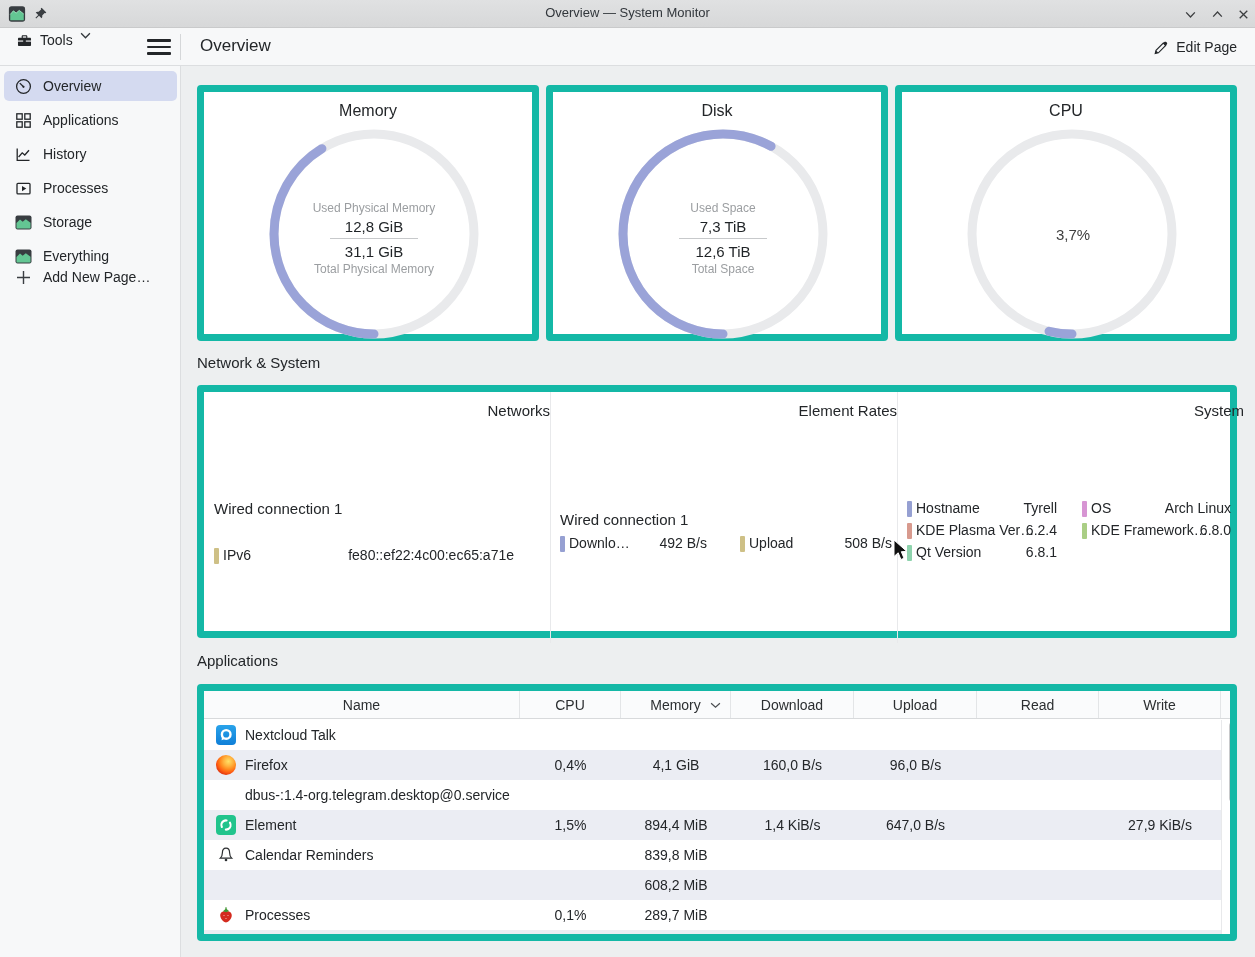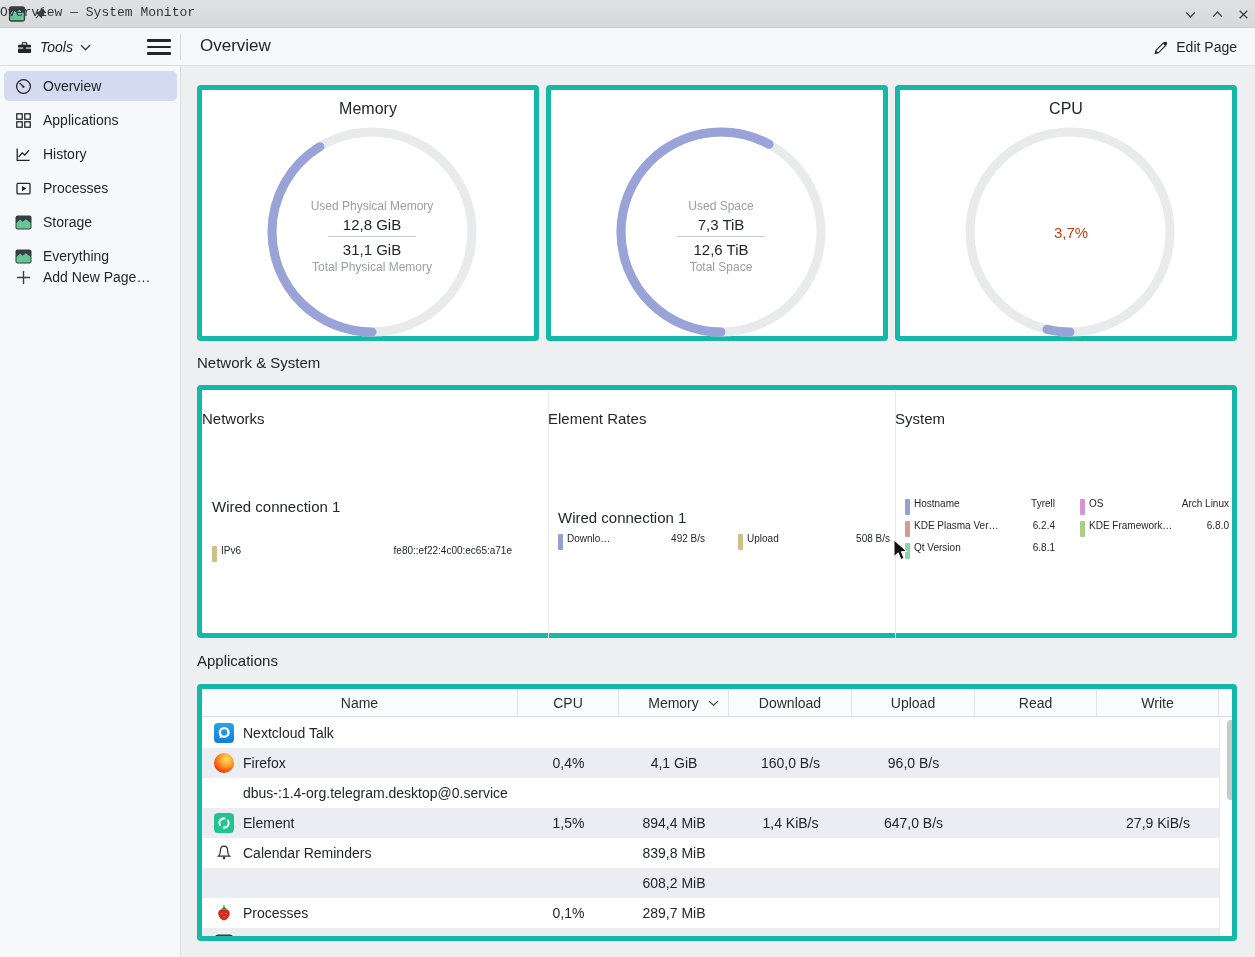--- a/index.html
+++ b/index.html
@@ -3,69 +3,69 @@
 <meta charset="utf-8">
 <style>
   * { box-sizing: border-box; margin: 0; padding: 0; }
   html,body { width:1255px; height:957px; }
   body { font-family: "Liberation Sans", sans-serif; color:#232629; }
   .window { position:relative; width:1255px; height:957px; background:#edeff0; overflow:hidden; }
 
   
   .titlebar { position:absolute; left:0; top:0; width:1255px; height:28px;
     background:linear-gradient(#e0e1e2,#d7d8d9); border-bottom:1px solid #c9cacb; }
-  .titlebar-title { position:absolute; left:0; right:0; top:5px; text-align:left;
-    font-size:13px; color:#31363b;font-family:Liberation Mono, monospace; }
+  .titlebar-title { position:absolute; left:0; right:0; top:5px; text-align:center;
+    font-size:13px; color:#31363b; }
   .tb-appicon { position:absolute; left:8px; top:5px; width:18px; height:18px; }
   .tb-pin { position:absolute; left:33px; top:6px; width:15px; height:15px; }
   .winbtn { position:absolute; top:5px; width:20px; height:18px; display:flex;
     align-items:center; justify-content:center; cursor:default; }
   .winbtn.min { left:1180px; } .winbtn.max { left:1207px; } .winbtn.close { left:1233px; }
 
   
   .topbar { position:absolute; left:0; top:28px; width:1255px; height:38px;
     background:#f7f8f9; border-bottom:1px solid #dcdee0; }
   .tools-btn { position:absolute; left:8px; top:4px; height:30px; display:flex;
-    align-items:center; gap:7px; padding:0 8px; border-radius:4px; font-size:14px;font-style:italic; }
+    align-items:flex-start; gap:7px; padding:0 8px; border-radius:4px; font-size:14px; }
   .hamburger { position:absolute; left:145px; top:7px; width:28px; height:24px;
     display:flex; flex-direction:column; justify-content:center; gap:4px; padding:0 2px; }
   .hamburger i { display:block; height:2.4px; background:#232629; border-radius:1px; }
   .topbar-sep { position:absolute; left:180px; top:6px; width:1px; height:26px; background:#d5d7d9; }
   .page-title { position:absolute; left:200px; top:8px; font-size:17px; color:#232629; }
   .edit-btn { position:absolute; right:10px; top:4px; height:30px; display:flex;
     align-items:center; gap:8px; padding:0 8px; font-size:14px; border-radius:4px; }
 
   
   .sidebar { position:absolute; left:0; top:66px; width:181px; height:891px;
     background:#f7f8f9; border-right:1px solid #dcdee0; }
   .side-item { position:absolute; left:4px; width:173px; height:30px; border-radius:5px;
     display:flex; align-items:center; gap:10px; padding-left:10px; font-size:14px; }
   .side-item.selected { background:#d4daf0; }
   .side-item .sicon { width:19px; height:19px; flex:0 0 19px; }
 
   
-  .card { position:absolute; background:#fff; border:5px solid #14b8a6; border-radius:4px;text-decoration:underline; }
+  .card { position:absolute; background:#fff; border:7px solid #14b8a6; border-radius:4px;text-decoration:underline; }
   .gauge-card { top:85px; width:342px; height:256px; }
   .gauge-title { position:absolute; top:10px; left:0; right:0; text-align:center; font-size:16px; }
   .gauge-svg { position:absolute; left:64px; top:36px; }
   .gauge-center { position:absolute; left:60px; top:108px; width:220px; text-align:center; }
   .g-gray { font-size:12px; color:#9b9ea1; line-height:17px; }
   .g-val { font-size:15px; color:#1f2326; line-height:19px; }
   .g-div { width:88px; height:1px; background:#c7c9cb; margin:2px auto 3px auto; }
   .g-single { position:absolute; left:0; top:134px; width:342px; text-align:center;
-    font-size:15px; color:#c2410c; }
+    font-size:15px; color:#404040; }
 
   .section-label { position:absolute; font-size:15px; color:#232629; }
 
   
   .netsys { left:197px; top:385px; width:1040px; height:253px; }
   .ns-sep { position:absolute; top:0; width:1px; height:251px; background:#e8e9eb; }
-  .panel-title { position:absolute; top:20px; font-size:15px; text-align:left; }
+  .panel-title { position:absolute; top:10px; font-size:15px; text-align:right; }
   .group-label { position:absolute; font-size:15px; color:#232629; }
-  .sensor-row { position:absolute; height:18px; font-size:10px; }
+  .sensor-row { position:absolute; height:18px; font-size:14px; }
   .swatch { position:absolute; left:0; top:1px; width:5px; height:16px; border-radius:1px; }
   .s-label { position:absolute; left:9px; top:0; white-space:nowrap; }
   .s-value { position:absolute; top:0; text-align:right; white-space:nowrap; }
 
   
   .apps-card { left:197px; top:684px; width:1040px; height:257px; overflow:hidden; }
   .thead { position:absolute; left:0; top:0; width:1038px; height:28px; background:#fafbfc;
     border-bottom:1px solid #d8dadc; }
   .th { position:absolute; top:0; height:27px; display:flex; align-items:center;
     justify-content:center; font-size:14px; color:#2c2f31; border-right:1px solid #e3e5e7; }
@@ -216,20 +216,21 @@
     <div class="gauge-center">
       <div class="g-gray">Used Physical Memory</div>
       <div class="g-val">12,8 GiB</div>
       <div class="g-div"></div>
       <div class="g-val">31,1 GiB</div>
       <div class="g-gray">Total Physical Memory</div>
     </div>
   </div>
 
   <div class="card gauge-card" style="left:546px">
+    <div class="gauge-title">Disk</div>
     <svg class="gauge-svg" width="212" height="212" viewBox="0 0 212 212">
       <circle cx="106" cy="106" r="100" fill="none" stroke="#e9eaec" stroke-width="9"></circle>
       <circle cx="106" cy="106" r="100" fill="none" stroke="#9aa3d8" stroke-width="9" stroke-linecap="round" transform="rotate(90 106 106)" stroke-dasharray="363.796429285698 628.3185307179587"></circle>
     </svg>
     <div class="gauge-center">
       <div class="g-gray">Used Space</div>
       <div class="g-val">7,3 TiB</div>
       <div class="g-div"></div>
       <div class="g-val">12,6 TiB</div>
       <div class="g-gray">Total Space</div>

